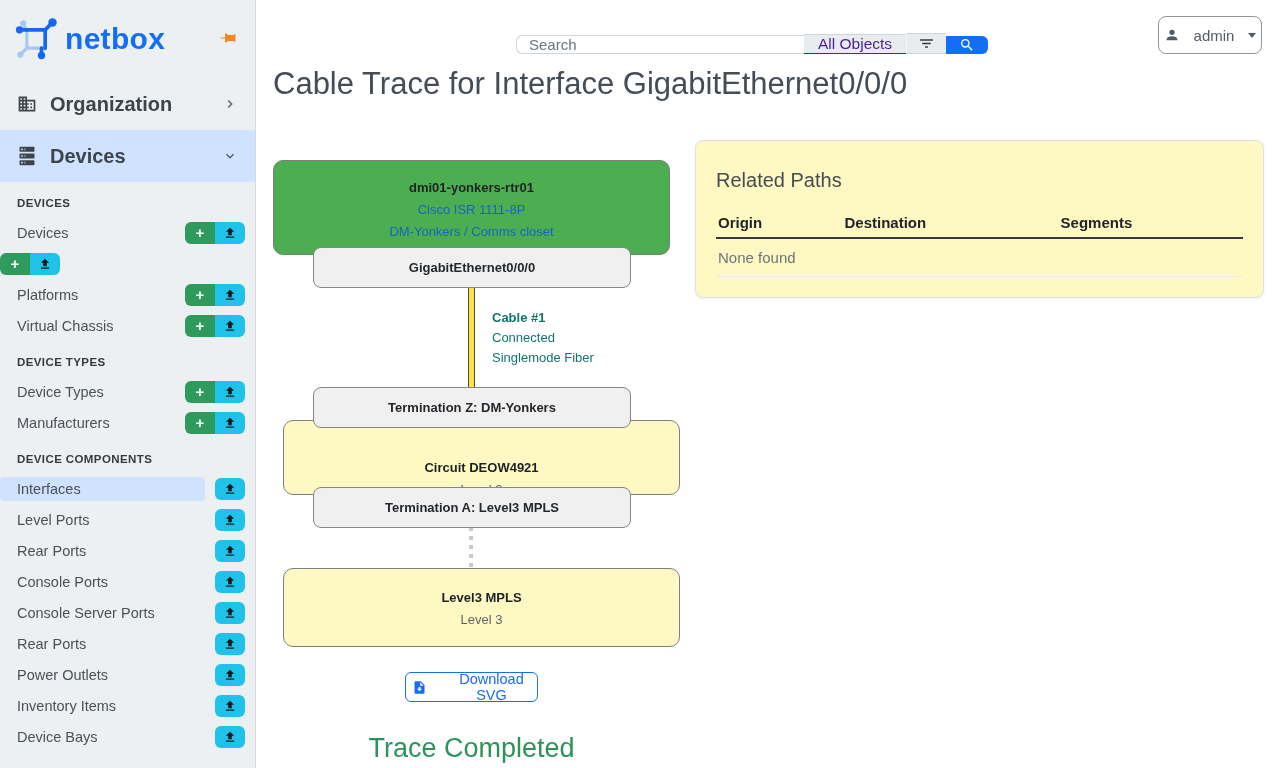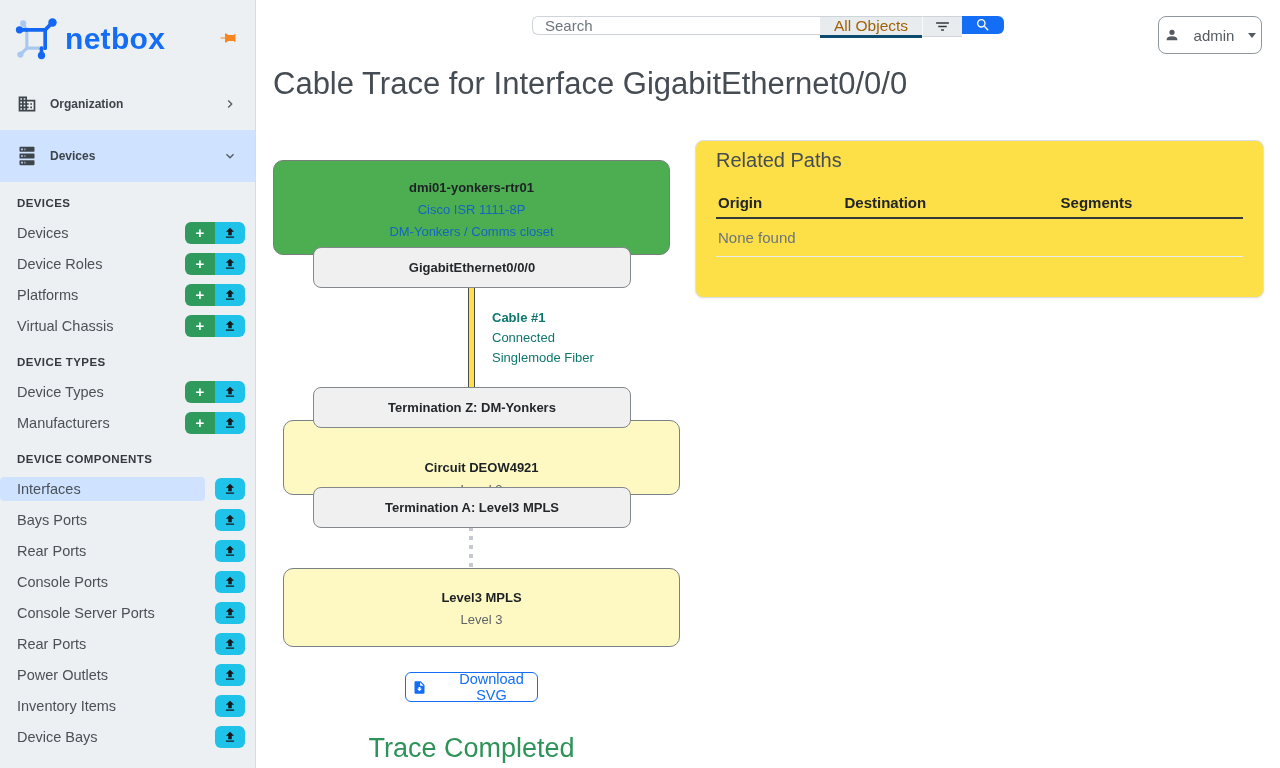--- a/index.html
+++ b/index.html
@@ -14,21 +14,21 @@
   .sidebar {
     width:256px; height:768px; flex-shrink:0;
     background:#edf0f2; border-right:1px solid #d7dbde;
   }
   .logo-row { height:78px; display:flex; align-items:center; padding:0 14px; position:relative; }
   .logo { display:flex; align-items:center; gap:7px; text-decoration:none; cursor:pointer; }
   .logo-text { font-size:30px; font-weight:700; color:var(--accent,#146ef5); letter-spacing:.3px; }
   .pin-btn { position:absolute; right:18px; top:29px; cursor:pointer; line-height:0; }
 
   .navgroup { height:52px; display:flex; align-items:center; gap:13px; padding:0 17px; cursor:pointer; }
-  .navgroup .nlabel { flex:1; font-size:12px; font-weight:700; color:#3d444b; }
+  .navgroup .nlabel { flex:1; font-size:20px; font-weight:700; color:#3d444b; }
   .navgroup.active { background:var(--active-blue,#cfe2ff); }
   .nicon { line-height:0; }
 
   .mhdr { padding:15px 17px 8px; font-size:11.5px; font-weight:700; color:#343a40; letter-spacing:.4px; }
   .srow { display:flex; align-items:center; height:31px; padding-right:10px; }
   .srow .lbl { flex:1; font-size:14.5px; color:#4a5157; padding:4px 0 4px 17px; cursor:pointer; }
   .srow.active .lbl { background:var(--active-blue,#cfe2ff); border-radius:4px; margin-right:10px; }
   .btns { display:flex; }
   .btn-add {
     width:30px; height:22px; background:var(--btn-green,#2e9a5b); border:none;
@@ -37,30 +37,30 @@
   }
   .btn-imp {
     width:30px; height:22px; background:var(--btn-cyan,#1fc2e8); border:none;
     border-radius:0 6px 6px 0; display:flex; align-items:center; justify-content:center; cursor:pointer; padding:0;
   }
   .btn-imp.solo { border-radius:6px; }
 
   
   .main { position:relative; flex:1; height:768px; background:#fff; }
 
-  .search-group { position:absolute; left:276px; top:16px; height:38px; display:flex; align-items:flex-start; }
+  .search-group { position:absolute; left:260px; top:16px; height:38px; display:flex; align-items:flex-end; }
   .search-input {
     width:288px; border:1px solid #ced4da; border-right:none; border-radius:6px 0 0 6px;
     padding:0 12px; font-size:15px; color:#212529; outline:none; background:#fff;
     font-family:"Liberation Sans", sans-serif;
   }
   .search-input::placeholder { color:#6c757d; }
   .scope {
-    display:flex; align-items:center; padding:0 14px; font-size:15.5px; color:#a16207;
-    background:#e9ecef; border-top:1px solid #ced4da; border-bottom:3px solid #0c4a6e; cursor:pointer;
+    display:flex; align-items:center; padding:0 14px; font-size:15.5px; color:#4c1d95;
+    background:#e9ecef; border-top:1px solid #ced4da; border-bottom:1px solid #0c4a6e; cursor:pointer;
   }
   .btn-filter {
     width:40px; background:#e9ecef; border:1px solid #ced4da; border-left:1px solid #f8f9fa; border-right:none;
     display:flex; align-items:center; justify-content:center; cursor:pointer;
   }
   .btn-search {
     width:42px; background:var(--accent,#146ef5); border:none; border-radius:0 6px 6px 0;
     display:flex; align-items:center; justify-content:center; cursor:pointer;
   }
   .admin-btn {
@@ -105,22 +105,22 @@
   .dl-btn {
     position:absolute; left:149px; top:672px; width:133px; height:30px;
     display:flex; align-items:center; justify-content:center; gap:25px;
     border:1px solid var(--accent,#146ef5); border-radius:6px; background:#fff;
     color:var(--accent,#146ef5); font-size:14.5px; cursor:pointer; font-family:"Liberation Sans", sans-serif;
   }
   .trace-msg { position:absolute; left:17px; top:733px; width:397px; text-align:center; font-size:27px; color:var(--success-green,#2e9358); }
 
   
   .card {
-    position:absolute; left:439px; top:140px; width:569px; height:158px; background:#fde047;
-    border:1px solid #dde1e5; border-radius:8px; box-shadow:0 1px 3px rgba(0,0,0,.06); padding:4px 20px;
+    position:absolute; left:439px; top:140px; width:569px; height:158px; background:#fef9c3;
+    border:1px solid #dde1e5; border-radius:8px; box-shadow:0 1px 3px rgba(0,0,0,.06); padding:24px 20px;
   }
   .card-title { font-size:20px; font-weight:400; color:#454c53; margin:4px 0 16px 0; }
   .ptable { width:100%; border-collapse:collapse; }
   .ptable th { text-align:left; font-size:15px; font-weight:700; color:#212529; padding:6px 2px; border-bottom:2px solid #33383c; }
   .ptable td { font-size:15px; color:#6c757d; padding:10px 2px; border-bottom:1px solid #e9ecef;margin-top:40px; }
   .col-origin { width:24%; } .col-dest { width:41%; } .col-seg { width:35%; }
 
   svg { display:block; }
 </style>
 </head>
@@ -195,21 +195,20 @@
       <span class="btns">
         <button class="btn-add">+</button>
         <button class="btn-imp">
             <svg width="14" height="14" viewBox="0 0 24 24" fill="#16181a">
               <path d="M9,16V10H5L12,3L19,10H15V16H9M5,20V18H19V20H5Z"></path>
             </svg>
           </button>
       </span>
     </div>
     <div class="srow">
-      <span class="lbl">Device Roles</span>
       <span class="btns">
         <button class="btn-add">+</button>
         <button class="btn-imp">
             <svg width="14" height="14" viewBox="0 0 24 24" fill="#16181a">
               <path d="M9,16V10H5L12,3L19,10H15V16H9M5,20V18H19V20H5Z"></path>
             </svg>
           </button>
       </span>
     </div>
     <div class="srow">
@@ -266,21 +265,21 @@
       <span class="lbl">Interfaces</span>
       <span class="btns">
           <button class="btn-imp solo">
             <svg width="14" height="14" viewBox="0 0 24 24" fill="#16181a">
               <path d="M9,16V10H5L12,3L19,10H15V16H9M5,20V18H19V20H5Z"></path>
             </svg>
           </button>
         </span>
     </div>
     <div class="srow">
-      <span class="lbl">Bays Ports</span>
+      <span class="lbl">Level Ports</span>
       <span class="btns">
           <button class="btn-imp solo">
             <svg width="14" height="14" viewBox="0 0 24 24" fill="#16181a">
               <path d="M9,16V10H5L12,3L19,10H15V16H9M5,20V18H19V20H5Z"></path>
             </svg>
           </button>
         </span>
     </div>
     <div class="srow">
       <span class="lbl">Rear Ports</span>

